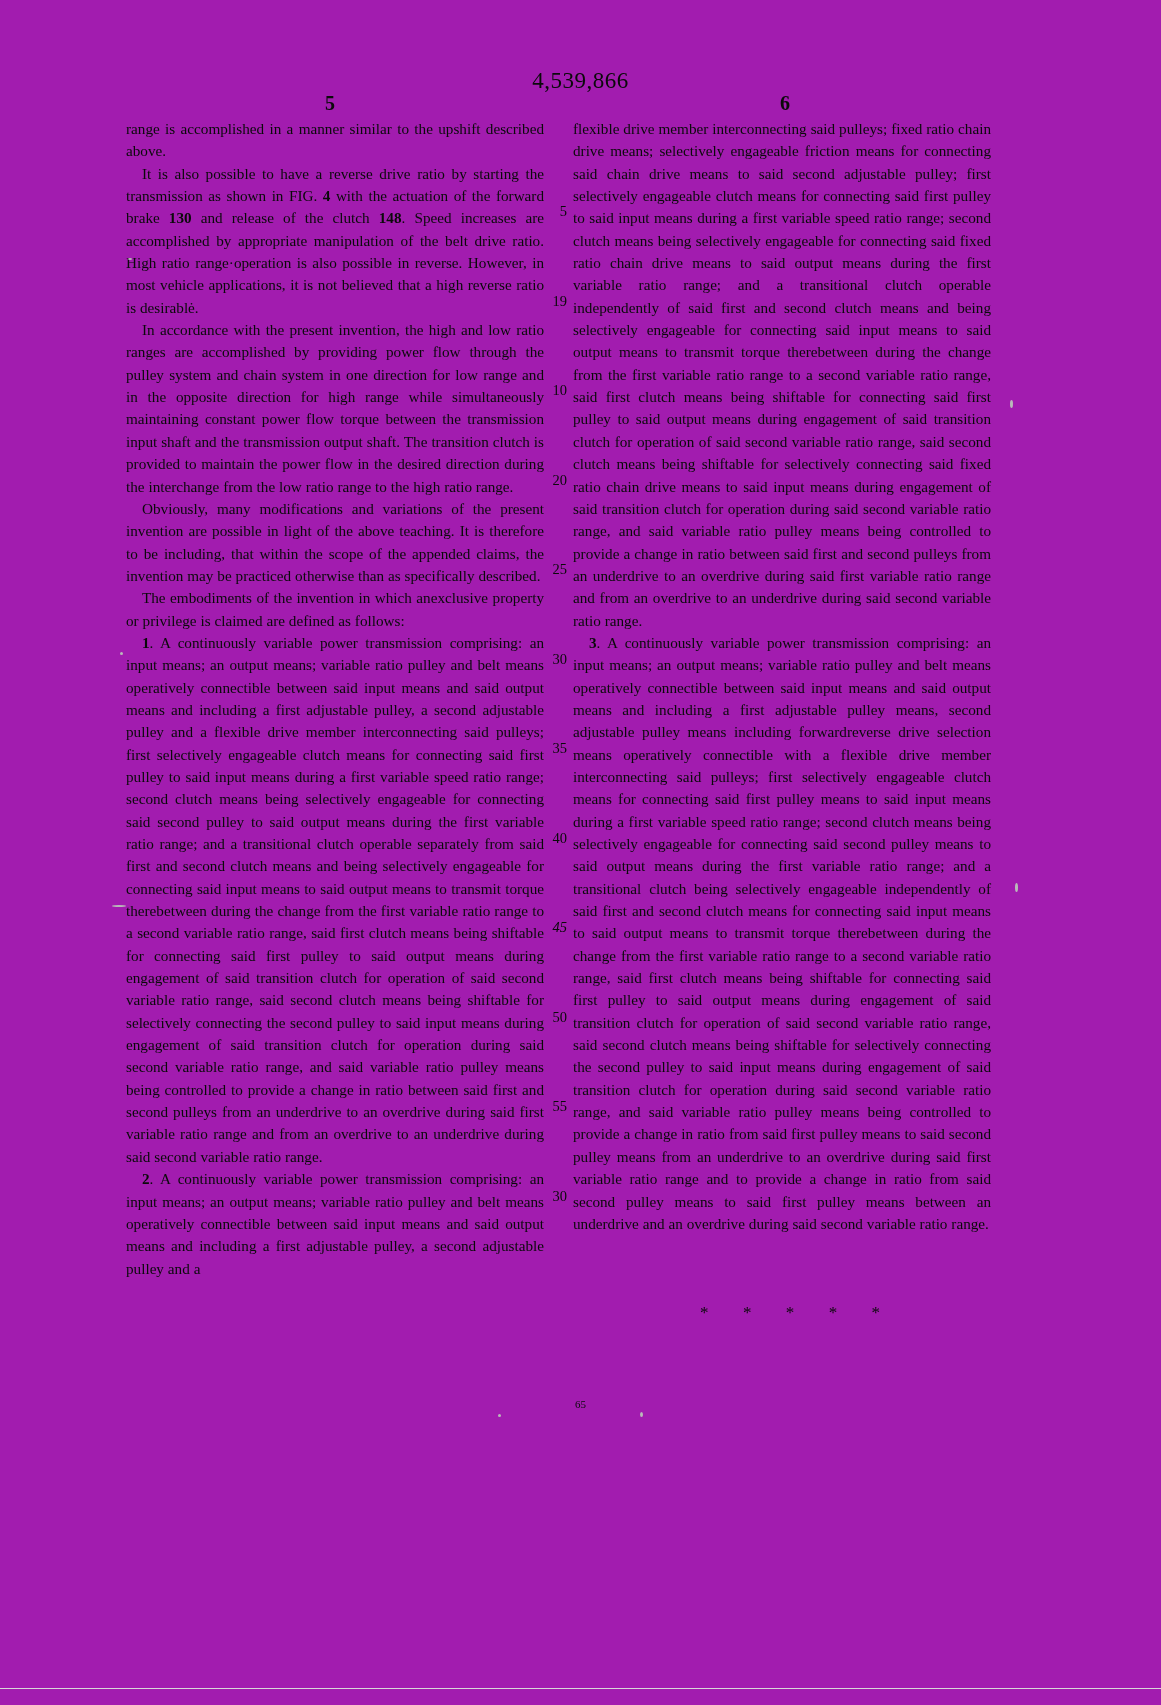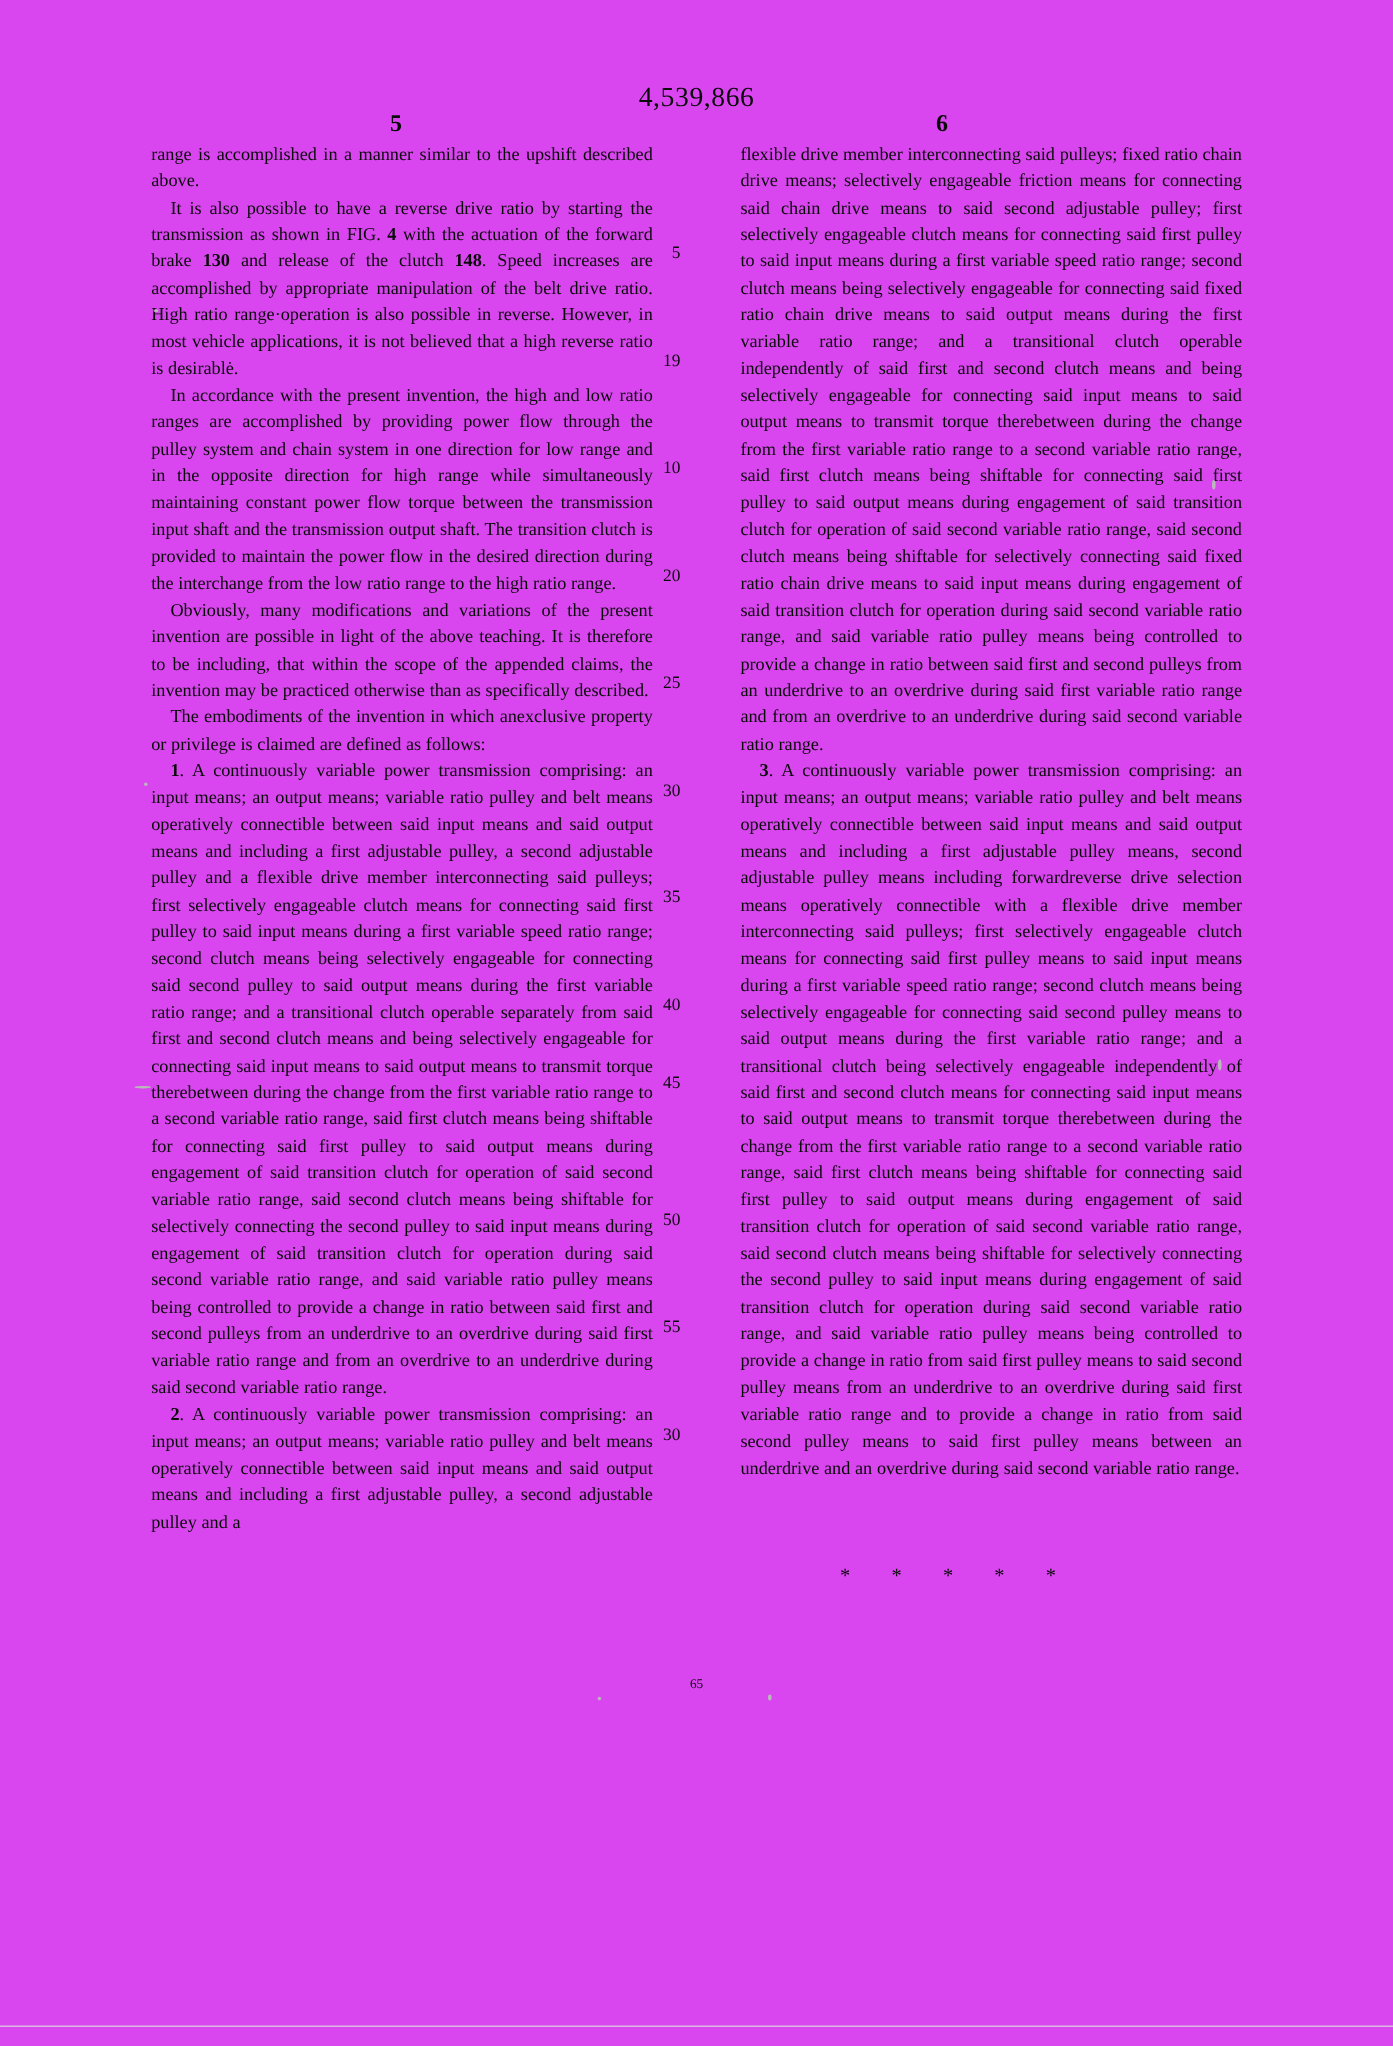--- a/index.html
+++ b/index.html
@@ -10,21 +10,21 @@
   }
   body {
     font-family: "Liberation Serif", "DejaVu Serif", serif;
     color: #0a0a0a;
   }
   .page {
     position: relative;
     width: 1161px;
     height: 1705px;
     margin: 0 auto;
-    background: #d946ef;
+    background: #a21caf;
     overflow: hidden;
   }
 
   
   .patent-number {
     position: absolute;
     top: 68px;
     left: 0;
     width: 1161px;
     text-align: center;
@@ -56,21 +56,21 @@
     width: 418px;
     font-size: 15.2px;
     line-height: 22.35px;
     text-align: justify;
     text-justify: inter-word;
     -webkit-hyphens: none;
     hyphens: none;
     word-spacing: 0.1px;
   }
   .col.left  { left: 0px; }
-  .col.right { left: 447px; margin-left: 44px; }
+  .col.right { left: 447px; }
 
   .col p {
     margin: 0;
     text-indent: 16px;
   }
   .col p.noindent { text-indent: 0; }
   .col p.claim    { text-indent: 16px; }
   .col b { font-weight: bold; }
 
   
@@ -157,21 +157,21 @@
 
   <div class="gutter" id="gutter">
       <span style="top: 86px;">5</span>
       <span style="top: 176px;">19</span>
       <span style="top: 265px;">10</span>
       <span style="top: 355px;">20</span>
       <span style="top: 444px;">25</span>
       <span style="top: 534px;">30</span>
       <span style="top: 623px;">35</span>
       <span style="top: 713px;">40</span>
-      <span style="top: 778px;">45</span>
+      <span style="top: 802px; font-style: italic;">45</span>
       <span style="top: 892px;">50</span>
       <span style="top: 981px;">55</span>
       <span style="top: 1071px;">30</span>
     </div>
 
   <div class="endmark" id="endmark">
       <span>*</span>
       <span>*</span>
       <span>*</span>
       <span>*</span>

